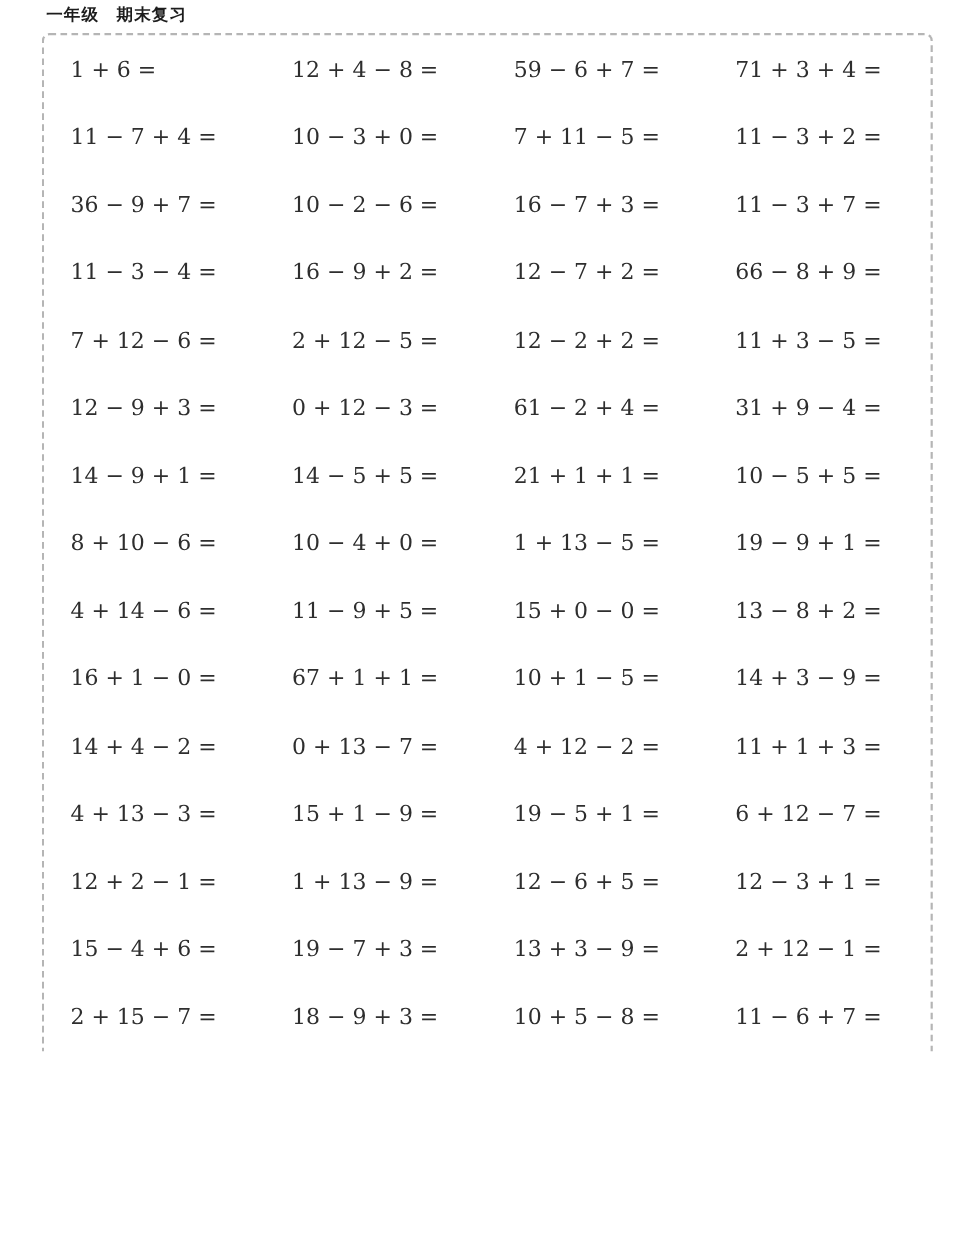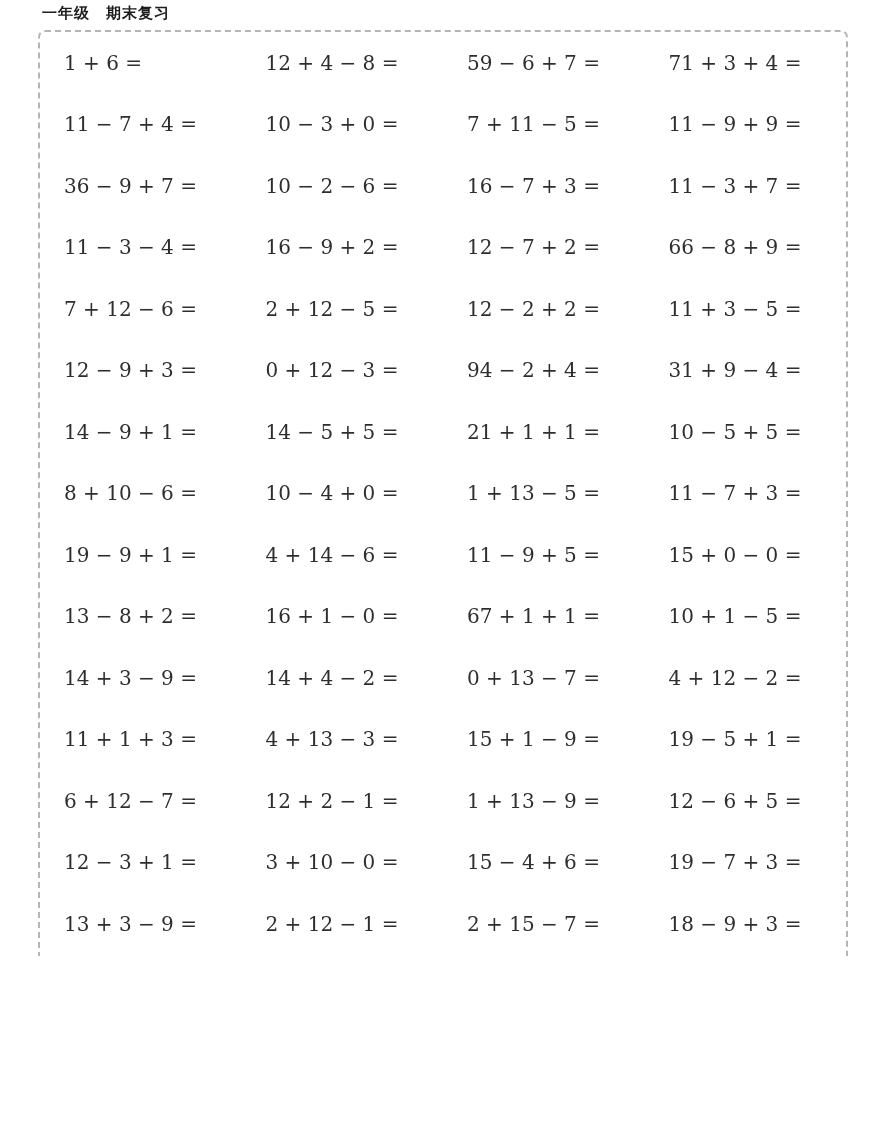--- a/index.html
+++ b/index.html
@@ -93,45 +93,44 @@
 
   <div class="problem-box">
     <div id="problems-grid" class="problems-grid">
         <div class="problem-cell">1 + 6 =</div>
         <div class="problem-cell">12 + 4 − 8 =</div>
         <div class="problem-cell">59 − 6 + 7 =</div>
         <div class="problem-cell">71 + 3 + 4 =</div>
         <div class="problem-cell">11 − 7 + 4 =</div>
         <div class="problem-cell">10 − 3 + 0 =</div>
         <div class="problem-cell">7 + 11 − 5 =</div>
-        <div class="problem-cell">11 − 9 + 9 =</div>
+        <div class="problem-cell">11 − 3 + 2 =</div>
         <div class="problem-cell">36 − 9 + 7 =</div>
         <div class="problem-cell">10 − 2 − 6 =</div>
         <div class="problem-cell">16 − 7 + 3 =</div>
         <div class="problem-cell">11 − 3 + 7 =</div>
         <div class="problem-cell">11 − 3 − 4 =</div>
         <div class="problem-cell">16 − 9 + 2 =</div>
         <div class="problem-cell">12 − 7 + 2 =</div>
         <div class="problem-cell">66 − 8 + 9 =</div>
         <div class="problem-cell">7 + 12 − 6 =</div>
         <div class="problem-cell">2 + 12 − 5 =</div>
         <div class="problem-cell">12 − 2 + 2 =</div>
         <div class="problem-cell">11 + 3 − 5 =</div>
         <div class="problem-cell">12 − 9 + 3 =</div>
         <div class="problem-cell">0 + 12 − 3 =</div>
-        <div class="problem-cell">94 − 2 + 4 =</div>
+        <div class="problem-cell">61 − 2 + 4 =</div>
         <div class="problem-cell">31 + 9 − 4 =</div>
         <div class="problem-cell">14 − 9 + 1 =</div>
         <div class="problem-cell">14 − 5 + 5 =</div>
         <div class="problem-cell">21 + 1 + 1 =</div>
         <div class="problem-cell">10 − 5 + 5 =</div>
         <div class="problem-cell">8 + 10 − 6 =</div>
         <div class="problem-cell">10 − 4 + 0 =</div>
         <div class="problem-cell">1 + 13 − 5 =</div>
-        <div class="problem-cell">11 − 7 + 3 =</div>
         <div class="problem-cell">19 − 9 + 1 =</div>
         <div class="problem-cell">4 + 14 − 6 =</div>
         <div class="problem-cell">11 − 9 + 5 =</div>
         <div class="problem-cell">15 + 0 − 0 =</div>
         <div class="problem-cell">13 − 8 + 2 =</div>
         <div class="problem-cell">16 + 1 − 0 =</div>
         <div class="problem-cell">67 + 1 + 1 =</div>
         <div class="problem-cell">10 + 1 − 5 =</div>
         <div class="problem-cell">14 + 3 − 9 =</div>
         <div class="problem-cell">14 + 4 − 2 =</div>
@@ -139,21 +138,20 @@
         <div class="problem-cell">4 + 12 − 2 =</div>
         <div class="problem-cell">11 + 1 + 3 =</div>
         <div class="problem-cell">4 + 13 − 3 =</div>
         <div class="problem-cell">15 + 1 − 9 =</div>
         <div class="problem-cell">19 − 5 + 1 =</div>
         <div class="problem-cell">6 + 12 − 7 =</div>
         <div class="problem-cell">12 + 2 − 1 =</div>
         <div class="problem-cell">1 + 13 − 9 =</div>
         <div class="problem-cell">12 − 6 + 5 =</div>
         <div class="problem-cell">12 − 3 + 1 =</div>
-        <div class="problem-cell">3 + 10 − 0 =</div>
         <div class="problem-cell">15 − 4 + 6 =</div>
         <div class="problem-cell">19 − 7 + 3 =</div>
         <div class="problem-cell">13 + 3 − 9 =</div>
         <div class="problem-cell">2 + 12 − 1 =</div>
         <div class="problem-cell">2 + 15 − 7 =</div>
         <div class="problem-cell">18 − 9 + 3 =</div>
         <div class="problem-cell">10 + 5 − 8 =</div>
         <div class="problem-cell">11 − 6 + 7 =</div>
       </div>
   </div>

